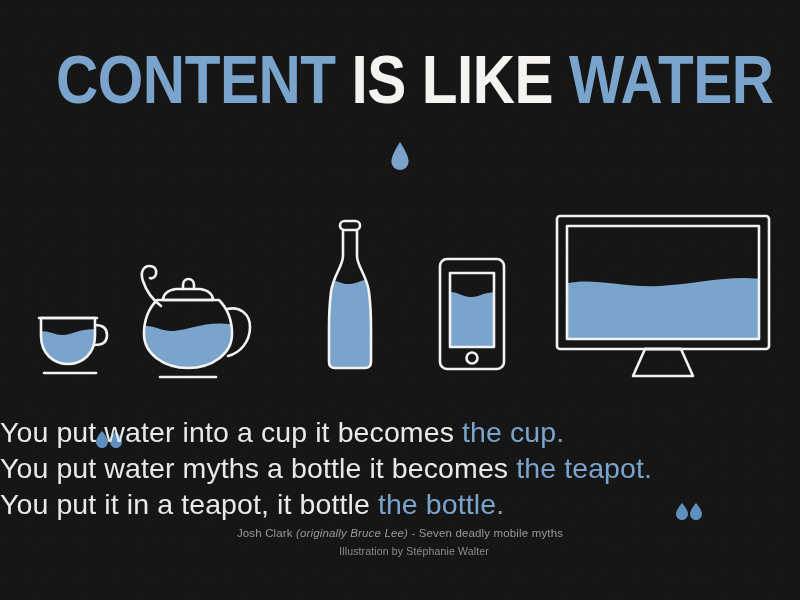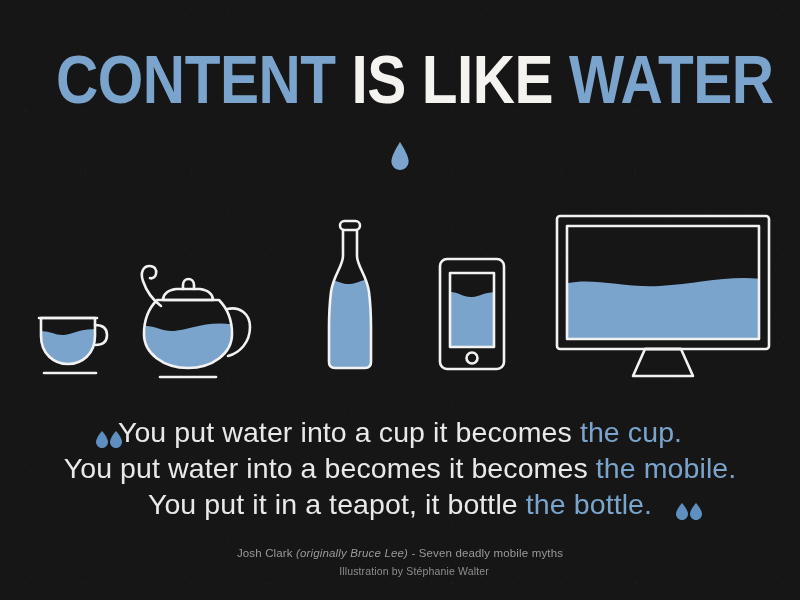--- a/index.html
+++ b/index.html
@@ -61,42 +61,42 @@
     height: 192px;
   }
   #devices svg { display: block; }
 
   
   #quote {
     position: absolute;
     left: 0;
     top: 414px;
     width: 800px;
-    text-align: center;
+    text-align: left;
     color: #e9e9e9;
     font-size: 28.5px;
     line-height: 36px;
     font-weight: 300;
     letter-spacing: .1px;
   }
   #quote .line { position: relative; white-space: nowrap; }
   #quote .hl { color: #7ba4cd; }
   .qmark {
     position: absolute;
     width: 26px;
     height: 17px;
   }
   .qmark.open  { left: 96px;  top: 6px; }
   .qmark.close { left: 676px; top: 78px; }
 
   
   #credits {
     position: absolute;
     left: 0;
-    top: 544px;
+    top: 524px;
     width: 800px;
     text-align: center;
     color: #9a9a9a;
   }
   #credits .c1 {
     font-size: 11.5px;
     line-height: 18px;
     letter-spacing: .15px;
   }
   #credits .c1 em { font-style: italic; }
@@ -219,21 +219,21 @@
       </svg>
     </div>
     <div class="qmark close">
       <svg viewBox="0 0 26 17" width="26" height="17">
         <path d="M6 17 C2.7 17 0 14.3 0 11 C0 6.6 6 0 6 0 C6 0 12 6.6 12 11 C12 14.3 9.3 17 6 17 Z" fill="#5e8fbe"></path>
         <path d="M20 17 C16.7 17 14 14.3 14 11 C14 6.6 20 0 20 0 C20 0 26 6.6 26 11 C26 14.3 23.3 17 20 17 Z" fill="#5e8fbe"></path>
       </svg>
     </div>
 
     <div class="line"><span>You put water into a cup it becomes </span><span class="hl">the cup.</span></div>
-    <div class="line"><span>You put water into a becomes it becomes </span><span class="hl">the mobile.</span></div>
+    <div class="line"><span>You put water myths a bottle it becomes </span><span class="hl">the teapot.</span></div>
     <div class="line"><span>You put it in a teapot, it bottle </span><span class="hl">the bottle.</span></div>
   </div>
 
   <div id="credits">
     <div class="c1"><span>Josh Clark </span><em>(originally Bruce Lee)</em><span> - Seven deadly mobile myths</span></div>
     <div class="c2">Illustration by Stéphanie Walter</div>
   </div>
 
 </div>
 

